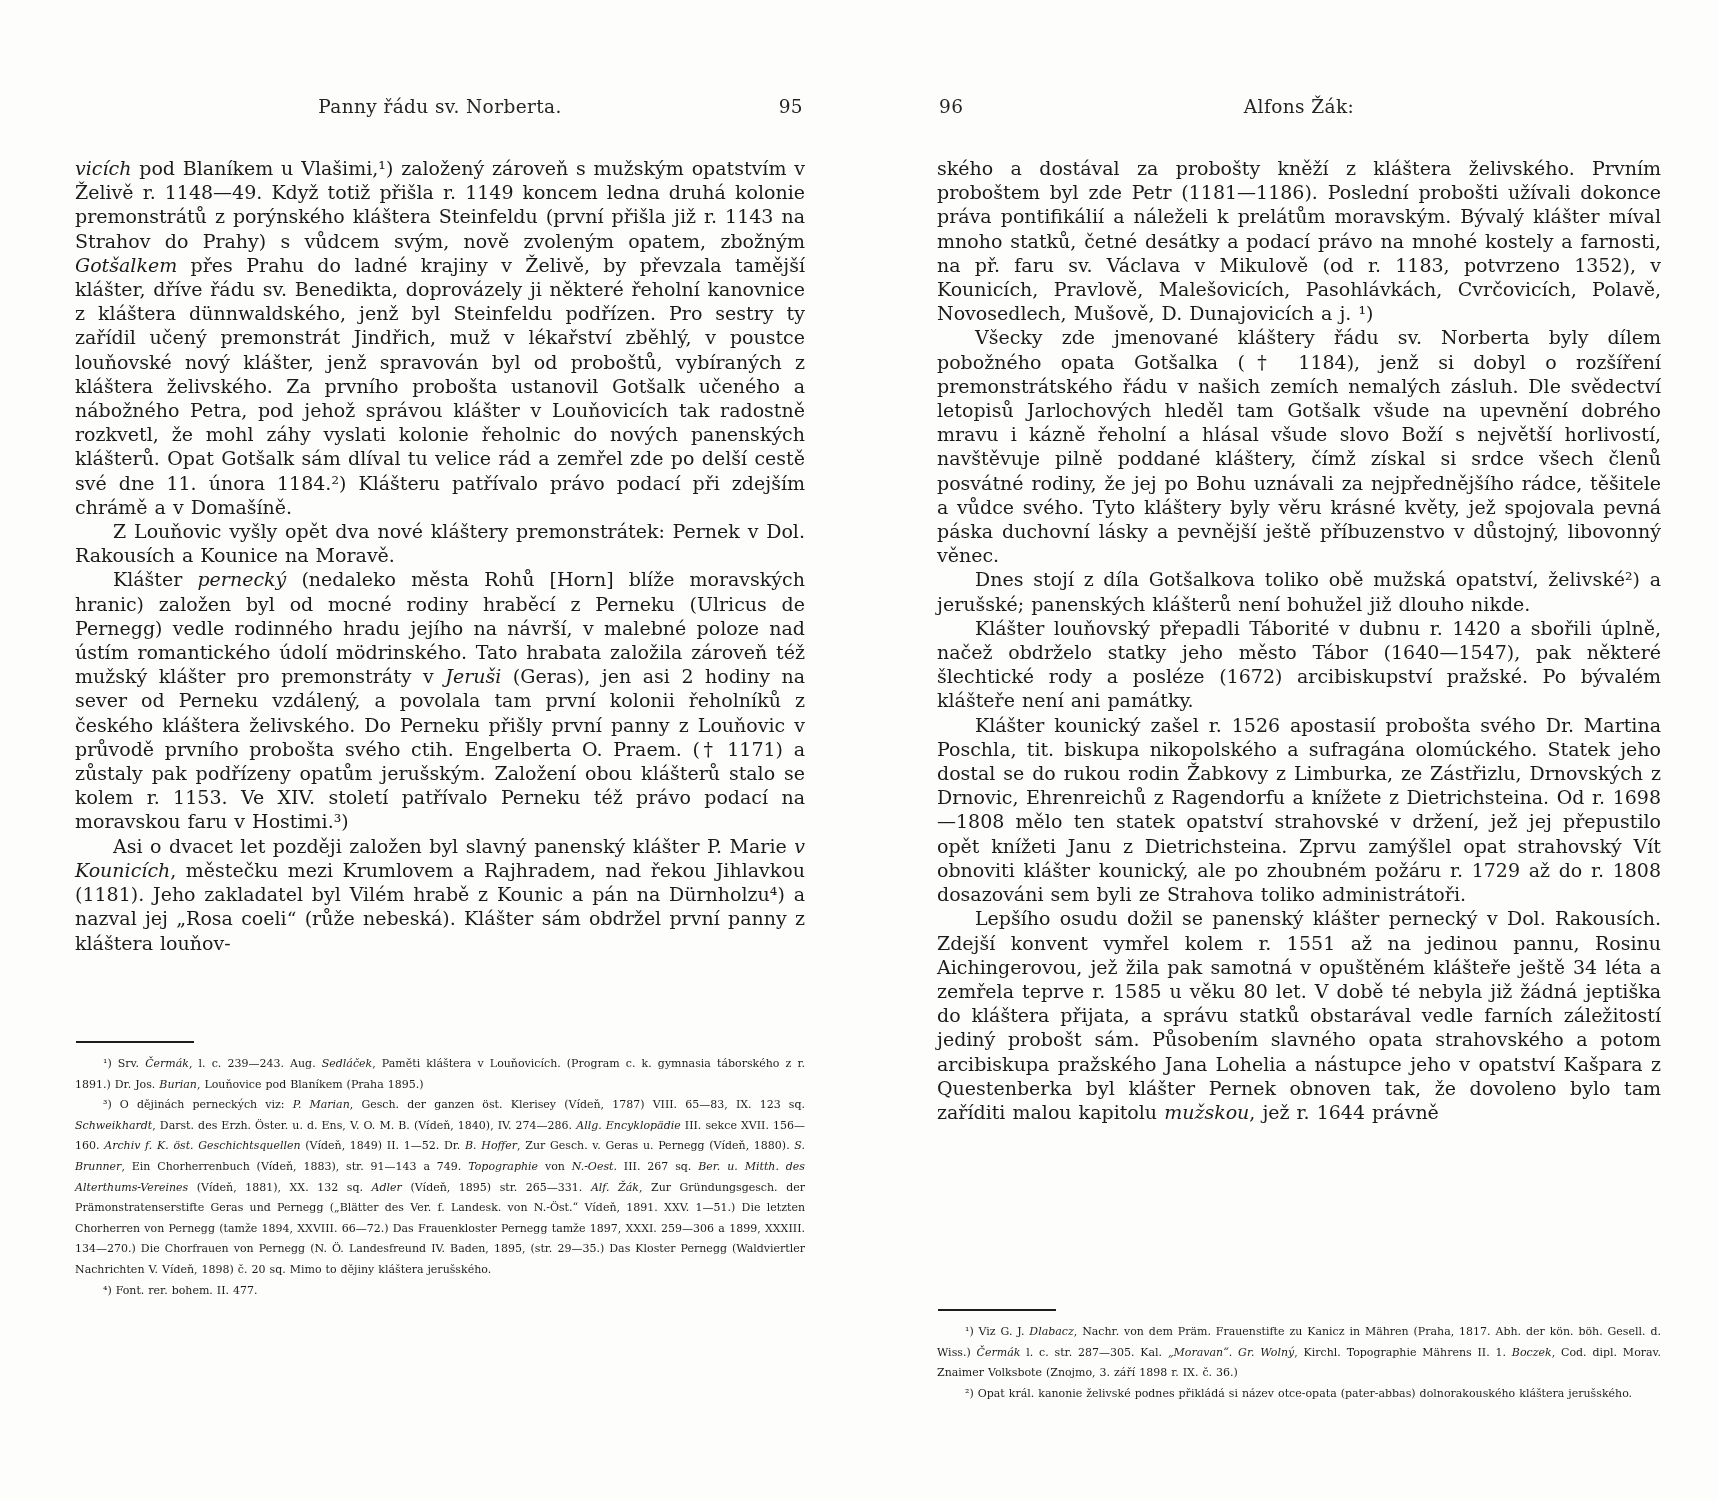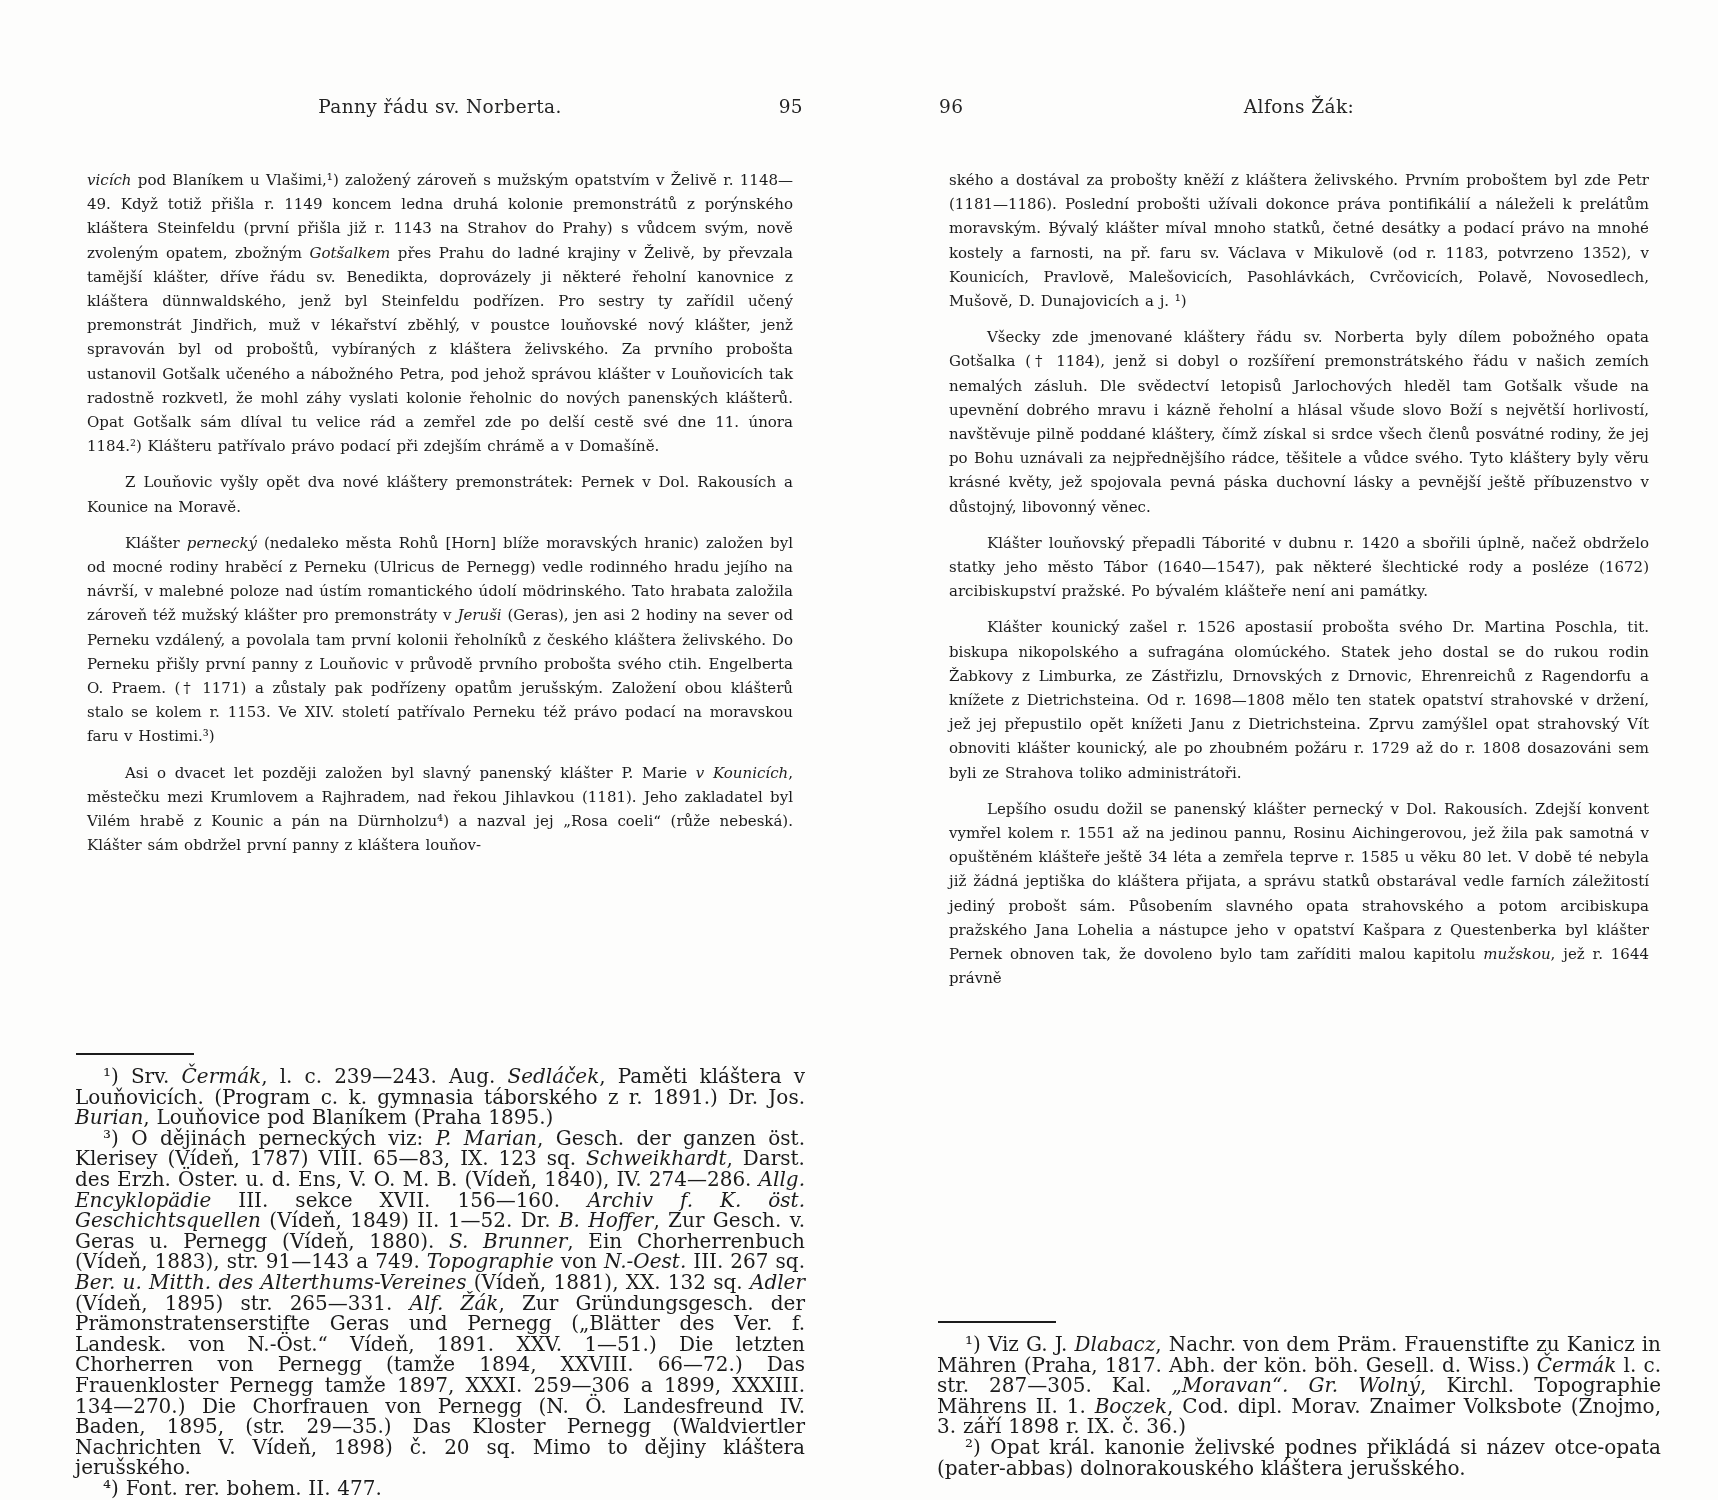--- a/index.html
+++ b/index.html
@@ -25,38 +25,38 @@
     position: absolute; top: 96px; left: 0; right: 0;
     height: 26px; font-size: 18.5px; color: #242424;
     letter-spacing: 0.4px;
   }
   .runhead .head-title { position: absolute; left: 0; right: 0; text-align: center; }
   .runhead .num-right  { position: absolute; right: 2px; top: 0; margin-left: 46px; }
   .runhead .num-left   { position: absolute; left: 2px;  top: 0; }
 
   .bodyblock { position: absolute; top: 156px; left: 0; right: 0; }
   .main p {
-    margin: 12px;
-    font-size: 15px;
+    margin: 0;
+    font-size: 19px;
     line-height: 24.2px;
     text-align: justify;
     word-spacing: 1px;
   }
   .main p.indent { text-indent: 38px; }
   .main-left  { min-height: 878px; }
   .main-right { min-height: 1146px; }
 
   .fnrule {
     width: 118px; height: 0;
     border-top: 2.5px solid #1c1c1c;
     margin: 7px 0 11px 1px;
   }
   .footnotes p {
     margin: 0;
-    font-size: 20px;
+    font-size: 11px;
     line-height: 20.6px;
     text-align: justify;
     text-indent: 28px;
     word-spacing: 0.5px;
   }
   i { font-style: italic; }
 </style>
 </head>
 <body>
 
@@ -88,20 +88,21 @@
   <section class="page page-right">
     <div class="column">
       <header class="runhead">
         <span class="num-left">96</span>
         <span class="head-title">Alfons Žák:</span>
       </header>
       <div class="bodyblock">
         <div class="main main-right">
             <p><span>ského a dostával za probošty kněží z kláštera želivského. Prvním proboštem byl zde Petr (1181—1186). Poslední probošti užívali dokonce práva pontifikálií a náleželi k prelátům moravským. Bývalý klášter míval mnoho statků, četné desátky a podací právo na mnohé kostely a farnosti, na př. faru sv. Václava v Mikulově (od r. 1183, potvrzeno 1352), v Kounicích, Pravlově, Malešovicích, Pasohlávkách, Cvrčovicích, Polavě, Novosedlech, Mušově, D. Dunajovicích a j. ¹)</span></p>
             <p class="indent"><span>Všecky zde jmenované kláštery řádu sv. Norberta byly dílem pobožného opata Gotšalka († 1184), jenž si dobyl o rozšíření premonstrátského řádu v našich zemích nemalých zásluh. Dle svědectví letopisů Jarlochových hleděl tam Gotšalk všude na upevnění dobrého mravu i kázně řeholní a hlásal všude slovo Boží s největší horlivostí, navštěvuje pilně poddané kláštery, čímž získal si srdce všech členů posvátné rodiny, že jej po Bohu uznávali za nejpřednějšího rádce, těšitele a vůdce svého. Tyto kláštery byly věru krásné květy, jež spojovala pevná páska duchovní lásky a pevnější ještě příbuzenstvo v důstojný, libovonný věnec.</span></p>
+            <p class="indent"><span>Dnes stojí z díla Gotšalkova toliko obě mužská opatství, želivské²) a jerušské; panenských klášterů není bohužel již dlouho nikde.</span></p>
             <p class="indent"><span>Klášter louňovský přepadli Táborité v dubnu r. 1420 a sbořili úplně, načež obdrželo statky jeho město Tábor (1640—1547), pak některé šlechtické rody a posléze (1672) arcibiskupství pražské. Po bývalém klášteře není ani památky.</span></p>
             <p class="indent"><span>Klášter kounický zašel r. 1526 apostasií probošta svého Dr. Martina Poschla, tit. biskupa nikopolského a sufragána olomúckého. Statek jeho dostal se do rukou rodin Žabkovy z Limburka, ze Zástřizlu, Drnovských z Drnovic, Ehrenreichů z Ragendorfu a knížete z Dietrichsteina. Od r. 1698—1808 mělo ten statek opatství strahovské v držení, jež jej přepustilo opět knížeti Janu z Dietrichsteina. Zprvu zamýšlel opat strahovský Vít obnoviti klášter kounický, ale po zhoubném požáru r. 1729 až do r. 1808 dosazováni sem byli ze Strahova toliko administrátoři.</span></p>
             <p class="indent"><span>Lepšího osudu dožil se panenský klášter pernecký v Dol. Rakousích. Zdejší konvent vymřel kolem r. 1551 až na jedinou pannu, Rosinu Aichingerovou, jež žila pak samotná v opuštěném klášteře ještě 34 léta a zemřela teprve r. 1585 u věku 80 let. V době té nebyla již žádná jeptiška do kláštera přijata, a správu statků obstarával vedle farních záležitostí jediný probošt sám. Působením slavného opata strahovského a potom arcibiskupa pražského Jana Lohelia a nástupce jeho v opatství Kašpara z Questenberka byl klášter Pernek obnoven tak, že dovoleno bylo tam zaříditi malou kapitolu </span><i>mužskou</i><span>, jež r. 1644 právně</span></p>
           </div>
         <div class="fnrule"></div>
         <div class="footnotes">
             <p><span>¹) Viz G. J. </span><i>Dlabacz</i><span>, Nachr. von dem Präm. Frauenstifte zu Kanicz in Mähren (Praha, 1817. Abh. der kön. böh. Gesell. d. Wiss.) </span><i>Čermák</i><span> l. c. str. 287—305. Kal. </span><i>„Moravan“. Gr. Wolný</i><span>, Kirchl. Topographie Mährens II. 1. </span><i>Boczek</i><span>, Cod. dipl. Morav. Znaimer Volksbote (Znojmo, 3. září 1898 r. IX. č. 36.)</span></p>
             <p><span>²) Opat král. kanonie želivské podnes přikládá si název otce-opata (pater-abbas) dolnorakouského kláštera jerušského.</span></p>
           </div>
       </div>

